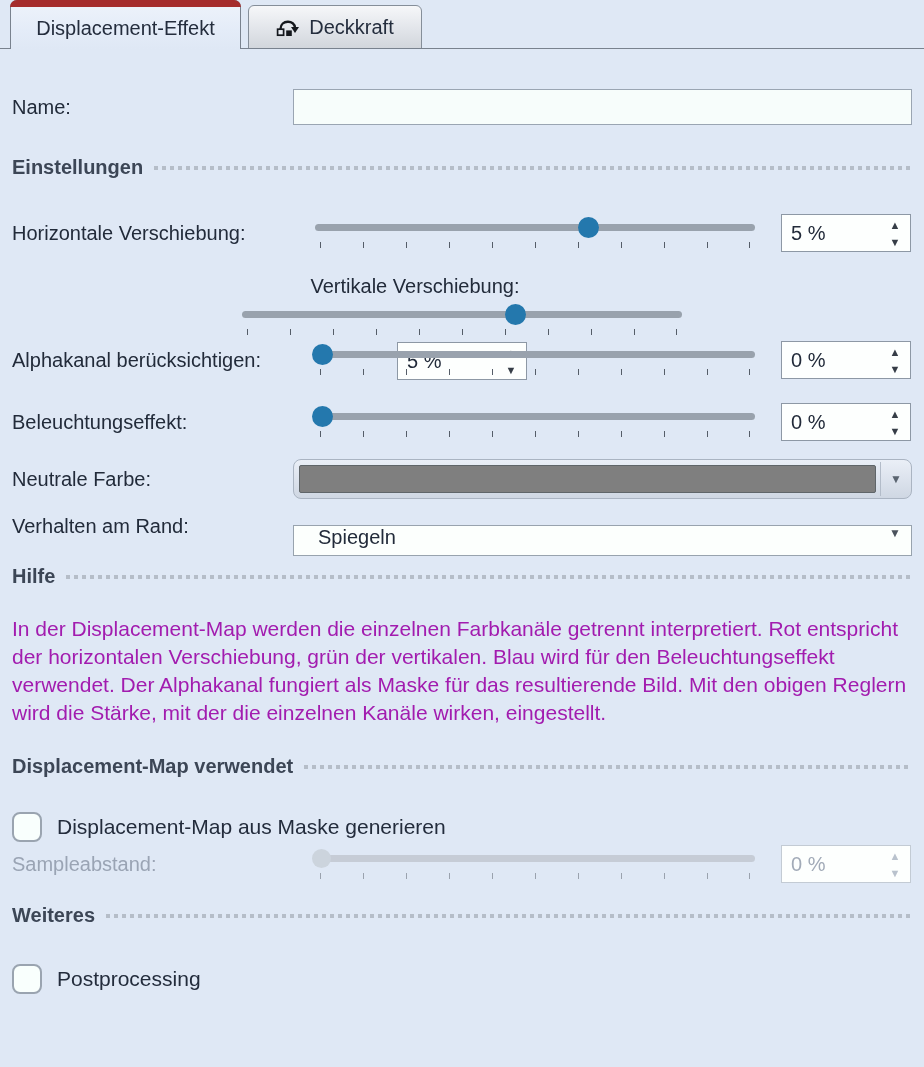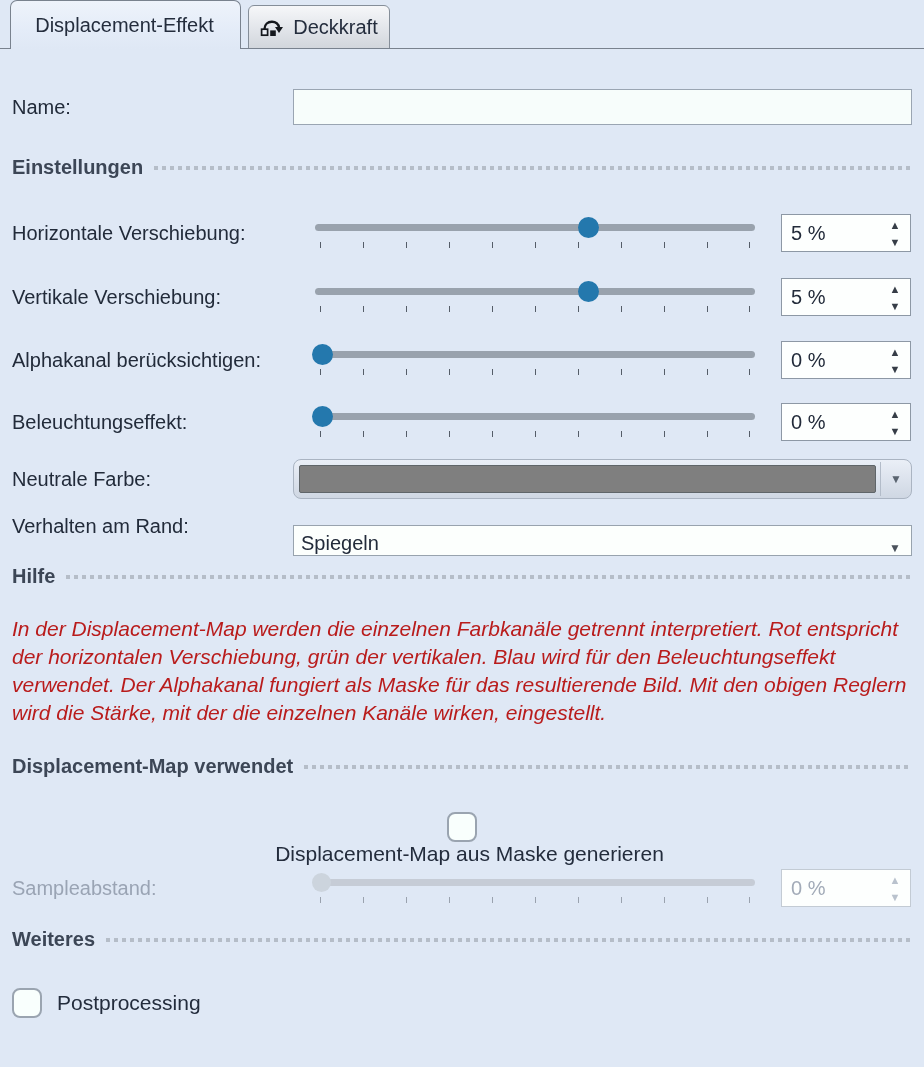--- a/index.html
+++ b/index.html
@@ -18,33 +18,33 @@
   .tabbar::after {
     content:''; position:absolute; left:0; right:0; bottom:0; height:1px;
     background:#79828e;
   }
   .tab-active {
     position:relative; z-index:1;
     width:231px; height:49px; margin-left:10px;
     border:1px solid #79828e; border-bottom:none;
     border-radius:7px 7px 0 0;
     background:linear-gradient(#eef3fb 0%, #e4ecf8 60%, #dfe8f5 100%);
-    display:flex; flex-direction:row;
+    display:flex; flex-direction:column;
   }
   .tab-active .red-bar {
     height:7px; margin:-1px -1px 0 -1px;
     background:#a52c2c;
     border-radius:7px 7px 0 0;
   }
   .tab-active .tab-label {
     flex:1; display:flex; align-items:center; justify-content:center;
     font-size:20px; color:#242d3d;
   }
   .tab-inactive {
-    width:142px; height:44px; margin-left:7px;
+    width:174px; height:44px; margin-left:7px;
     border:1px solid #858e99;
     border-radius:6px 6px 0 0;
     background:linear-gradient(#f6f7f9 0%, #e2e5ea 55%, #d2d6dc 100%);
     display:flex; align-items:center; justify-content:center; gap:9px;
     font-size:20px; color:#242d3d;
     cursor:default;
   }
   .tab-icon { width:24px; height:22px; flex:none; }
 
   
@@ -71,21 +71,21 @@
   }
   .hdr-settings  { margin-top:31px; }
   .hdr-help      { margin-top:23px; }
   .hdr-generate  { margin-top:28px; }
   .hdr-misc      { margin-top:18px; }
 
   
   .slider-row { height:44px; }
   .slider-row .label { width:303px; }
   .sr-1 { margin-top:32px; }
-  .sr-2 { margin-top:20px; }
+  .sr-2 { margin-top:20px;flex-direction:column; }
   .sr-3 { margin-top:19px; }
   .sr-4 { margin-top:18px; }
   .sr-sample { }
 
   .slider { position:relative; width:440px; height:44px; flex:none; }
   .slider .track {
     position:absolute; left:0; right:0; top:13px; height:7px;
     background:#99a2ad; border-radius:4px;
   }
   .slider .handle {
@@ -145,40 +145,39 @@
     border-left:1px solid #b3bcc9;
     display:flex; align-items:center; justify-content:center;
     font-size:12px; color:#5a6470;
   }
 
   
   .combo-row { margin-top:12px; height:31px; }
   .combobox {
     flex:1; height:31px;
     background:#fcfffd; border:1px solid #98a3ae;
-    display:flex; align-items:flex-end;
+    display:flex; align-items:flex-start;
     font-size:20px; color:#222b3a;
-    padding:0 10px 0 7px;
+    padding:0 10px 0 24px;
     cursor:default;
     margin-top:28px;
   }
   .combo-text { flex:1; }
   .combo-arrow { font-size:12px; color:#4a525c; flex:none; }
 
   
   .help-text {
     margin-top:27px;
-    font-size:21px; line-height:28px; color:#b91c1c;
+    font-size:21px; line-height:28px; color:#a21caf;
     padding-right:4px;
-    font-style:italic;
   }
 
   
   .check-row { display:flex; align-items:center; }
-  .cb-generate { margin-top:34px;flex-direction:column; }
+  .cb-generate { margin-top:34px; }
   .cb-post { margin-top:37px; }
   .checkbox {
     width:30px; height:30px; flex:none;
     background:#f9fffd;
     border:2px solid #9aa4b0; border-radius:8px;
     cursor:default;
   }
   .check-label { margin-left:15px; font-size:21px; color:#232c3c; }
 </style>
 </head>

